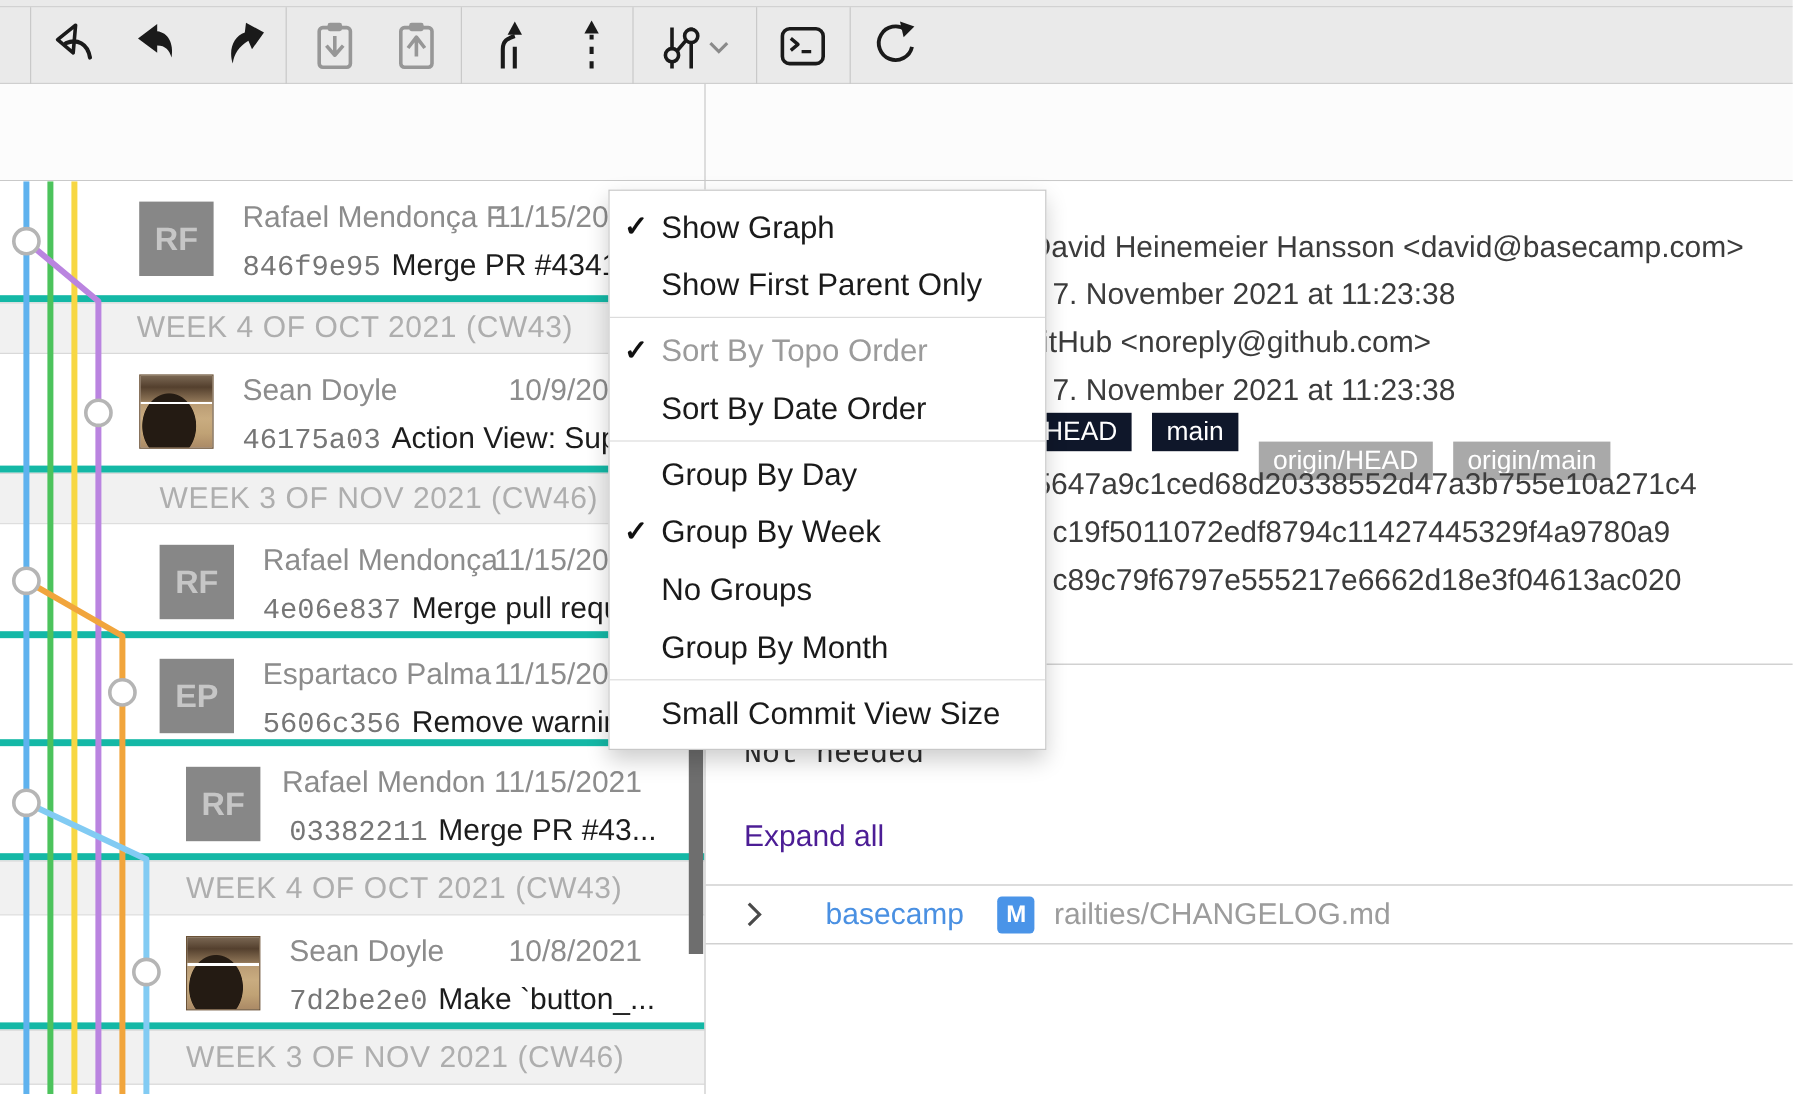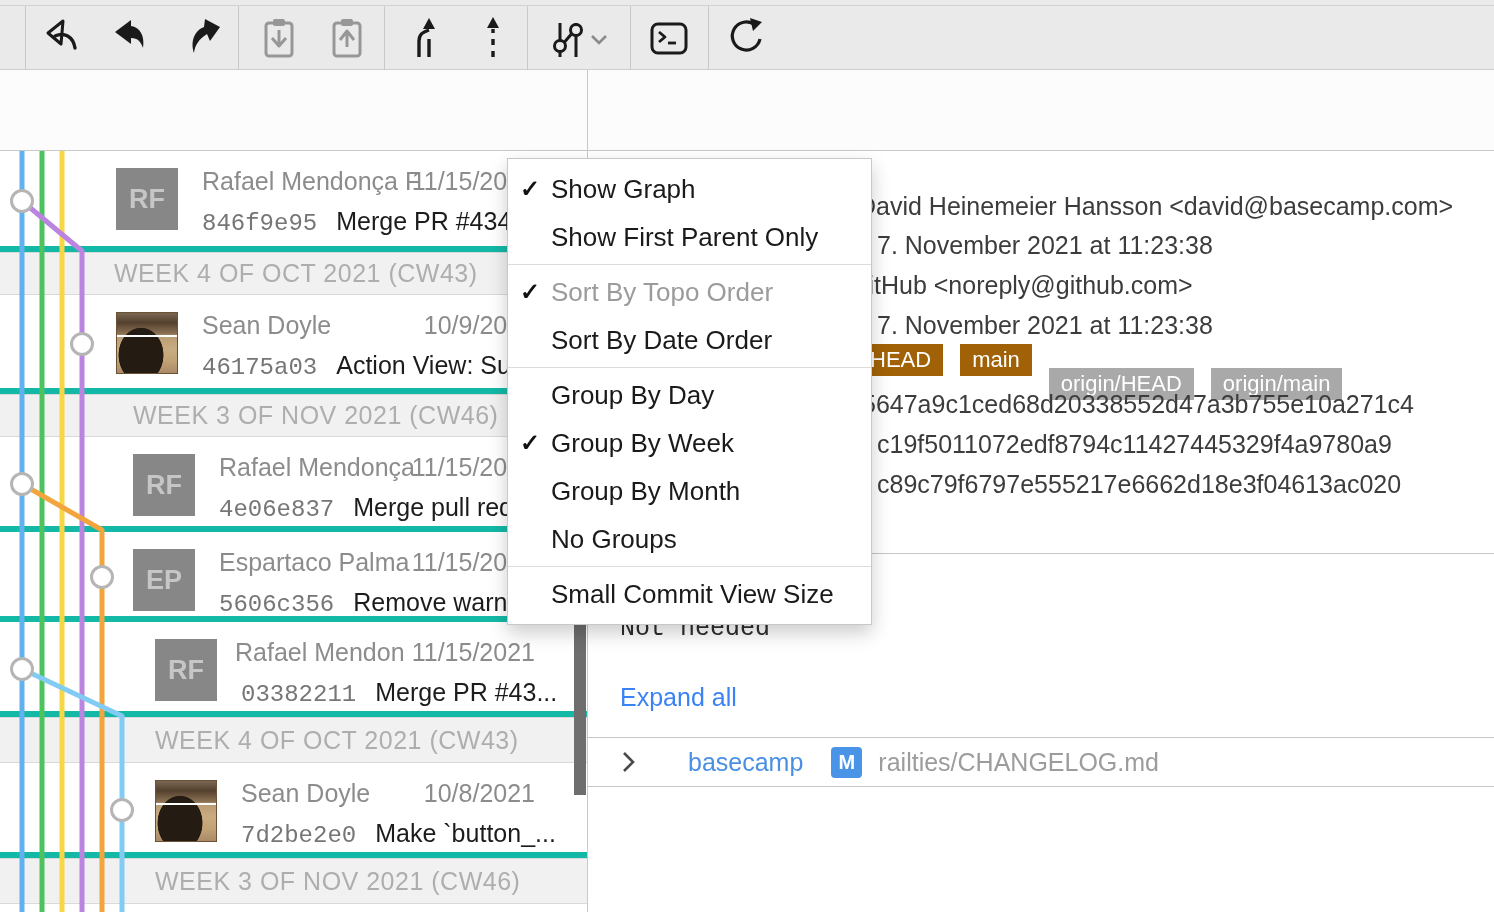--- a/index.html
+++ b/index.html
@@ -50,51 +50,51 @@
     align-items:center; justify-content:center; }
   .avatar.initials { background:#878787; color:#c6c6c6; font-size:27px; font-weight:bold; }
   .avatar.photo { background:
       linear-gradient(180deg, rgba(0,0,0,0) 36%, #ffffff 36%, #ffffff 40%, rgba(0,0,0,0) 40%),
       radial-gradient(ellipse 38% 46% at 40% 70%, #241b13 97%, rgba(0,0,0,0) 100%),
       linear-gradient(180deg, #7a6753 0%, #54402e 16%, #8a7154 34%, #bb9d75 40%,
         #c9ac80 60%, #c0a275 80%, #ab8a66 100%);
     border:1px solid #6b5236; }
   .c-name { position:absolute; top:16px; font-size:25px; color:#8c8c8c; white-space:nowrap; }
   .c-date { position:absolute; top:16px; right:52px; font-size:25px; color:#8c8c8c; }
-  .c-line2 { position:absolute; top:56px; display:flex; gap:19px; align-items:baseline;
+  .c-line2 { position:absolute; top:56px; display:flex; gap:9px; align-items:baseline;
     white-space:nowrap; }
   .c-hash { font-family:"Liberation Mono", monospace; font-size:24px; color:#767676; }
   .c-msg { font-size:25px; color:#1c1c1c; }
 
   .commit-graph { position:absolute; left:0; top:151px; width:587px; height:761px;
     z-index:2; pointer-events:none; }
   .scroll-thumb { position:absolute; left:574px; top:548px; width:12px; height:247px;
     background:#6e6e6e; z-index:3; }
 
   
   .details { position:absolute; left:588px; top:151px; width:906px; height:761px;
     background:#fff; z-index:1; }
   .d-row { position:absolute; font-size:25px; color:#3c3c3c; white-space:nowrap; }
   .r-author { left:270px; top:41px; }
   .r-adate { left:289px; top:80px; }
   .r-committer { left:261px; top:120px; }
   .r-cdate { left:289px; top:160px; }
   .refs-row { position:absolute; left:270px; top:193px; display:flex; gap:17px; }
   .badge { height:32px; padding:0 12px; display:flex; align-items:center;
     font-size:22px; color:#fff; white-space:nowrap; }
-  .badge.local { background:#a16207; }
+  .badge.local { background:#0f172a; }
   .badge.remote { background:#a9a9a9;margin-top:24px; }
   .r-hash1 { left:274px; top:239px; }
   .r-hash2 { left:289px; top:279px; }
   .r-hash3 { left:289px; top:319px; }
   .d-sep { position:absolute; left:0; width:906px; height:1px; background:#c6c6c6; }
   .sep1 { top:402px; } .sep2 { top:586px; } .sep3 { top:635px; }
   .commit-message { position:absolute; left:32px; top:463px;
     font-family:"Liberation Mono", monospace; font-size:25px; color:#2e2e2e; }
-  .expand-all { position:absolute; left:32px; top:532px; font-size:25px; color:#3b82f6;
+  .expand-all { position:absolute; left:32px; top:532px; font-size:25px; color:#4c1d95;
     cursor:pointer; }
   .file-row { position:absolute; left:0; top:587px; width:906px; height:48px;
     display:flex; align-items:center; }
   .f-chevron { margin-left:34px; display:flex; }
   .f-status { margin-left:52px; font-size:25px; color:#4a90e2; }
   .f-badge { margin-left:28px; width:31px; height:31px; background:#4a94e8;
     border-radius:4px; color:#fff; font-size:20px; font-weight:bold; display:flex;
     align-items:center; justify-content:center; }
   .f-path { margin-left:16px; font-size:25px; color:#9c9c9c; }
 
@@ -350,26 +350,26 @@
       <div class="menu-item">
         <span class="check"></span>
         <span>Group By Day</span>
       </div>
       <div class="menu-item">
         <span class="check">✓</span>
         <span>Group By Week</span>
       </div>
       <div class="menu-item">
         <span class="check"></span>
+        <span>No Groups</span>
+      </div>
+      <div class="menu-item">
+        <span class="check"></span>
         <span>Group By Month</span>
       </div>
-      <div class="menu-item">
-        <span class="check"></span>
-        <span>No Groups</span>
-      </div>
       <div class="menu-sep"></div>
       <div class="menu-item">
         <span class="check"></span>
         <span>Small Commit View Size</span>
       </div>
     </div>
 
 </div>
 
 </body></html>

